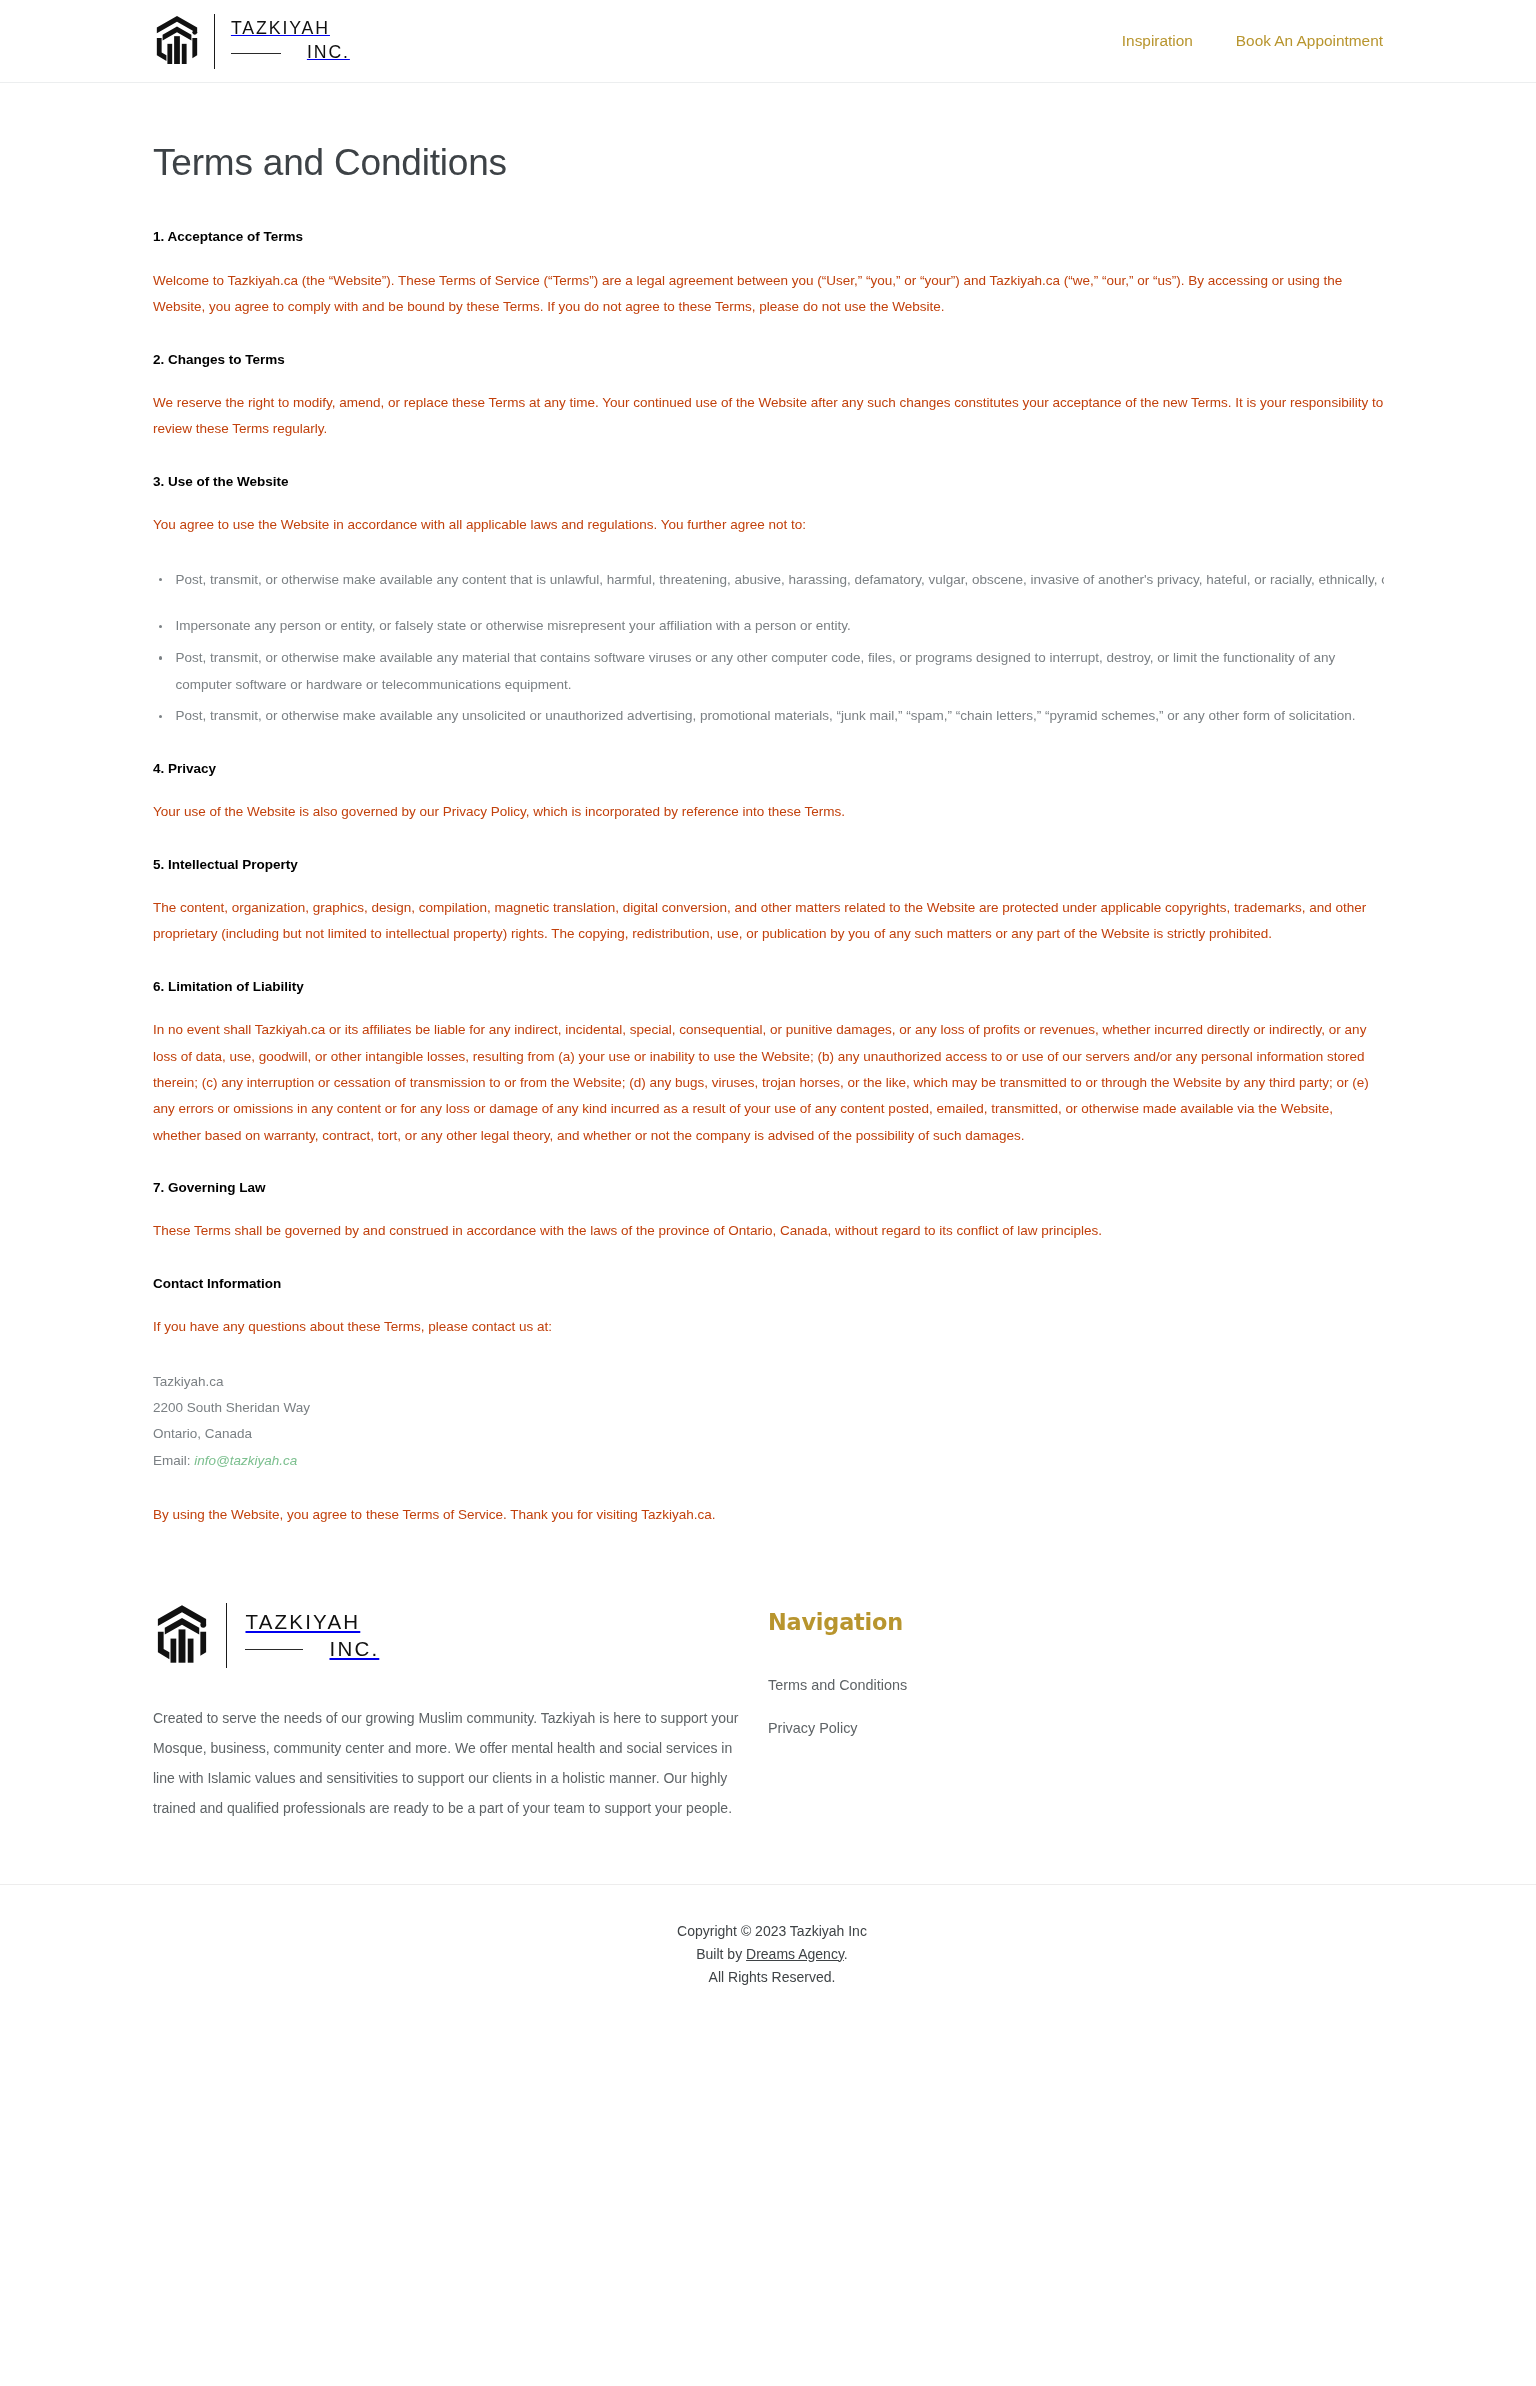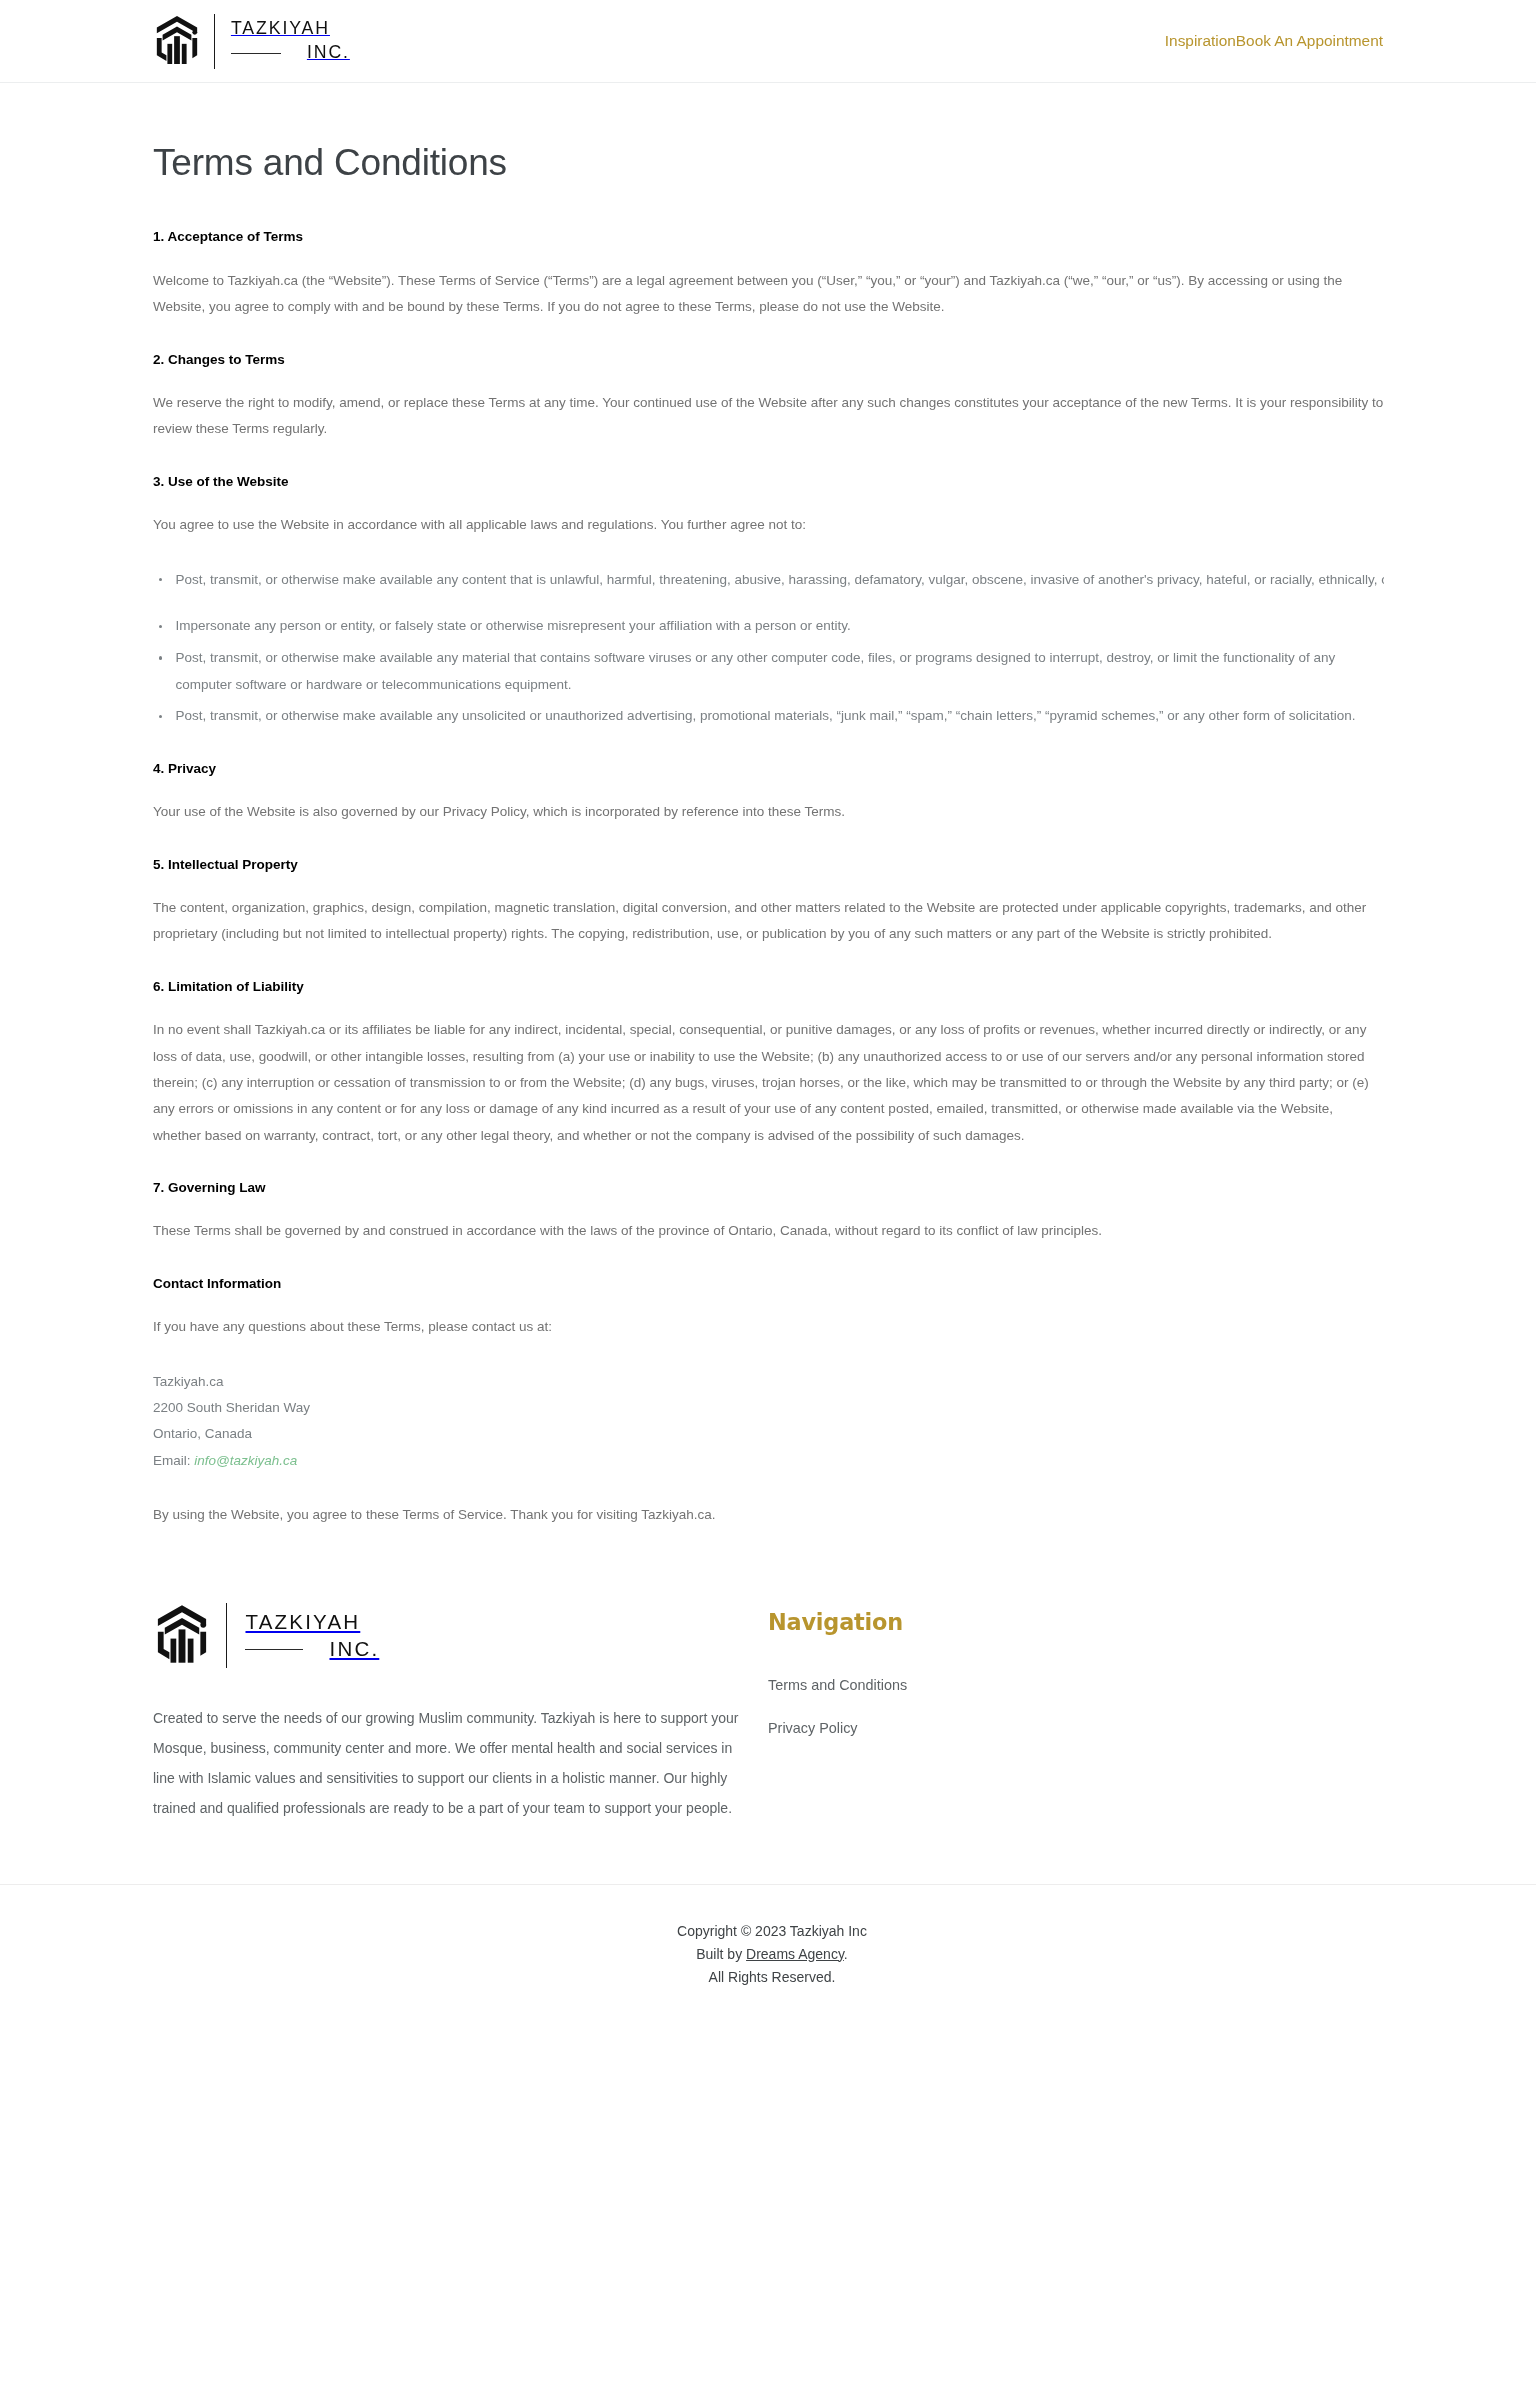--- a/index.html
+++ b/index.html
@@ -63,20 +63,21 @@
     letter-spacing: 1.9px;
     color: #111;
     font-weight: 400;
   }
 
   .header-nav {
     margin-left: auto;
     margin-right: 153px;
     display: flex;
     align-items: center;
+    gap: 43px;
   }
   .header-nav a {
     font-size: 15.4px;
     color: #b8952e;
     text-decoration: none;
     font-family: "Liberation Sans", sans-serif;
     white-space: nowrap;
   }
 
   
@@ -109,21 +110,21 @@
   h2.sec-head {
     font-size: 13.5px;
     font-weight: 700;
     color: #000000;
     margin: 0 0 18.6px 0;
     line-height: 1.7;
   }
 
   p.body-text {
     font-size: 13.5px;
-    color: #737373;
+    color: #c2410c;
     line-height: 1.95;
     margin: 0 0 28px 0;
     font-weight: 400;
   }
   p.body-text:last-child { margin-bottom: 0; }
 
   ul.rules {
     list-style: none;
     margin: 0 0 28px 0;
     padding: 0;

